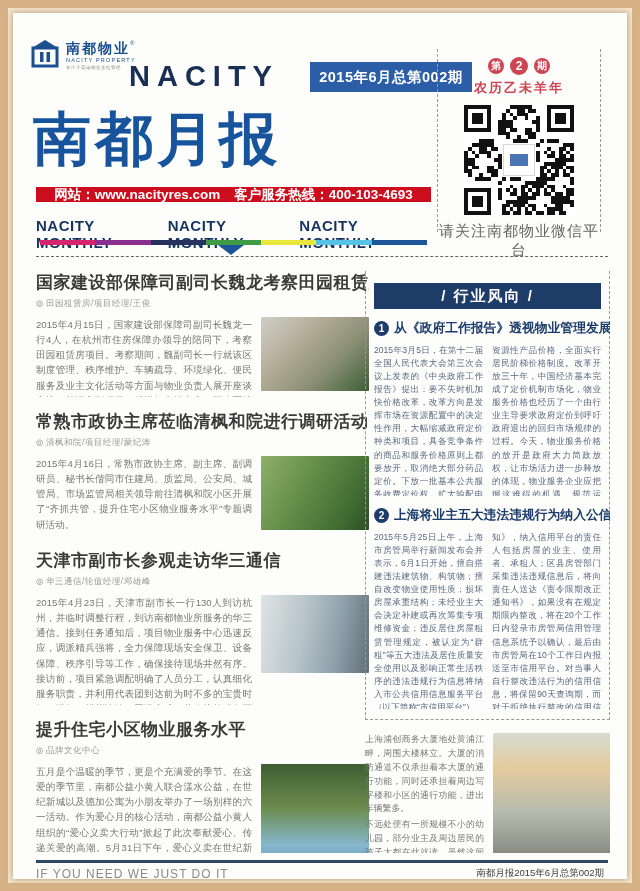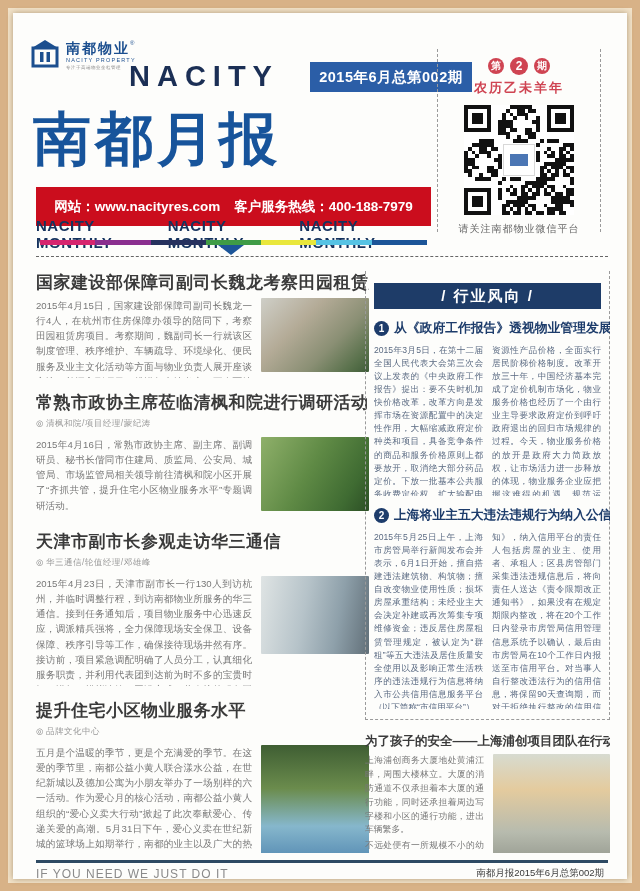--- a/index.html
+++ b/index.html
@@ -15,35 +15,35 @@
   .logo-cn { font-size:14px; font-weight:bold; color:#1c4f8f; letter-spacing:2px;text-align:center; }
   .logo-en { font-size:5.5px; color:#1c4f8f; letter-spacing:1.2px; margin-top:2px; }
   .logo-tag { font-size:4.5px; color:#8a8a8a; letter-spacing:.5px; margin-top:2px; }
   .reg { font-size:6px; color:#1c4f8f; vertical-align:top; }
 
   .nacity-word { position:absolute; left:116px; top:47px; font-size:29px; font-weight:bold; color:#1b2f55; letter-spacing:7px; }
   .issue-box { position:absolute; left:252px; top:49px; width:162px; height:30px; background:#2b5ea7; color:#fff; font-size:14.5px; font-weight:bold; text-align:center; line-height:30px; letter-spacing:.5px;margin-left:45px; }
 
   .main-title { position:absolute; left:20px; top:80px; width:400px; font-size:58px; font-weight:800; color:#17549b; letter-spacing:4px; line-height:1.02; white-space:nowrap;margin-top:16px; }
 
-  .contact-bar { position:absolute; left:23px; top:174px; width:395px; height:39px; background:#cb0d1d; color:#fff; display:flex; align-items:center; justify-content:center; gap:14px; font-size:13.5px; font-weight:bold; }
+  .contact-bar { position:absolute; left:23px; top:174px; width:395px; height:15px; background:#cb0d1d; color:#fff; display:flex; align-items:center; justify-content:center; gap:14px; font-size:13.5px; font-weight:bold; }
   .monthly-row { position:absolute; left:23px; top:204px; width:395px; display:flex; justify-content:space-between; color:#16335e; font-size:15px; font-weight:bold; letter-spacing:.5px; }
   .stripe { position:absolute; left:27px; top:227px; width:387px; height:5px; display:flex; }
   .stripe span { flex:1; height:100%; }
   .stripe-arrow { position:absolute; left:205px; top:232px; width:0; height:0; border-left:13px solid transparent; border-right:13px solid transparent; border-top:10px solid #1c5598; }
 
   
   .right-panel { position:absolute; left:424px; top:36px; width:164px; height:183px; border-left:1.5px dashed #9a9a9a; border-right:1.5px dashed #9a9a9a; text-align:center; }
   .issue-badges { margin-top:8px; display:flex; justify-content:center; align-items:center; gap:6px; }
   .badge { width:16px; height:16px; border-radius:50%; background:#cf4452; color:#fff; font-size:10px; font-weight:bold; line-height:16px; }
   .badge.mid { width:18px; height:18px; line-height:18px; font-size:12px; }
   .lunar { margin-top:4px; color:#cf4452; font-size:13px; font-weight:bold; letter-spacing:2px; }
   .qr { width:110px; height:110px; margin:8px auto 0; }
   .qr svg { width:110px; height:110px; display:block; }
-  .qr-caption { margin-top:7px; font-size:10px; color:#666; letter-spacing:1px; }
+  .qr-caption { margin-top:7px; font-size:15px; color:#666; letter-spacing:1px; }
 
   .dashed-sep { position:absolute; left:23px; top:243px; width:572px; border-top:1.5px dashed #666; }
 
   
   .col-left { position:absolute; left:23px; top:258px; width:333px; height:582px; overflow:hidden; }
   .col-right { position:absolute; left:352px; top:258px; width:245px; height:582px; overflow:hidden; }
 
   .art { margin-bottom:13px; }
   .art-title { font-size:17px; font-weight:bold; color:#3a3a3a; letter-spacing:.5px; margin-bottom:4px; white-space:nowrap; }
   .byline { font-size:8.5px; color:#9a9a9a; margin-bottom:7px; letter-spacing:.5px; }
@@ -102,21 +102,21 @@
       <div class="logo-tag">专注于高端物业全程管理</div>
     </div>
   </div>
 
   <div class="nacity-word">NACITY</div>
   <div class="issue-box">2015年6月总第002期</div>
   <div class="main-title">南都月报</div>
 
   <div class="contact-bar">
     <span>网站：www.nacityres.com</span>
-    <span>客户服务热线：400-188-7979</span>
+    <span>客户服务热线：400-103-4693</span>
   </div>
 
   <div class="monthly-row">
     <span>NACITY MONTHLY</span>
     <span>NACITY MONTHLY</span>
     <span>NACITY MONTHLY</span>
   </div>
   <div class="stripe">
       <span style="background: rgb(214, 37, 110);"></span>
       <span style="background: rgb(138, 47, 143);"></span>
@@ -418,20 +418,21 @@
     </div>
     <div class="qr-caption">请关注南都物业微信平台</div>
   </div>
 
   <div class="dashed-sep"></div>
 
   <div class="col-left">
 
     <div class="art">
       <div class="art-title">国家建设部保障司副司长魏龙考察田园租赁房</div>
+      <div class="byline"><span class="bdot">◎</span><span>田园租赁房/项目经理/王俊</span></div>
       <div class="art-body">
         <div class="art-text amax1">
           <p>2015年4月15日，国家建设部保障司副司长魏龙一行4人，在杭州市住房保障办领导的陪同下，考察田园租赁房项目。考察期间，魏副司长一行就该区制度管理、秩序维护、车辆疏导、环境绿化、便民服务及业主文化活动等方面与物业负责人展开座谈交流，并深入到项目一线进行实地考察，更全面地了解南都在田园租赁房项目上的创新成果。</p>
 
         </div>
         <div class="photo ph1"></div>
       </div>
     </div>
 
     <div class="art">
@@ -493,21 +494,20 @@
           <span>上海将业主五大违法违规行为纳入公信平台</span>
         </div>
         <div class="ind-cols">
           <div class="ind-col imax2">2015年5月25日上午，上海市房管局举行新闻发布会并表示，6月1日开始，擅自搭建违法建筑物、构筑物；擅自改变物业使用性质；损坏房屋承重结构；未经业主大会决定补建或再次筹集专项维修资金；违反居住房屋租赁管理规定，被认定为“群租”等五大违法及居住质量安全使用以及影响正常生活秩序的违法违规行为信息将纳入市公共信用信息服务平台（以下简称“市信用平台”），此项工作将于2015年6月1日起，在全市施行，并依法向社会提供查询。根据此次发布的《关于做好本市住宅物业使用管理信用信息管理工作有关问题的通</div>
           <div class="ind-col imax2">知》，纳入信用平台的责任人包括房屋的业主、使用者、承租人；区县房管部门采集违法违规信息后，将向责任人送达《责令限期改正通知书》，如果没有在规定期限内整改，将在20个工作日内登录市房管局信用管理信息系统予以确认，最后由市房管局在10个工作日内报送至市信用平台。对当事人自行整改违法行为的信用信息，将保留90天查询期，而对于拒绝执行整改的信用信息，需要保留5年查询期。市房管局透露，正研究将拒交物业费、擅自出租公租房等行为也纳入到市信用平台当中。</div>
         </div>
       </div>
     </div>
 
     <div class="art bottom-art">
-      <div class="art-title">为了孩子的安全——上海浦创项目团队在行动</div>
       <div class="art-body">
         <div class="art-text bmax">
           <p>上海浦创商务大厦地处黄浦江畔，周围大楼林立。大厦的消防通道不仅承担着本大厦的通行功能，同时还承担着周边写字楼和小区的通行功能，进出车辆繁多。</p>
           <p>不远处便有一所规模不小的幼儿园，部分业主及周边居民的孩子大都在此就读。虽然这间幼儿园并不属于物业管辖范围，但每到早晚高峰时间，孩子们穿梭在车流密集的交通路口，浦创大厦团队决定主动承担起这份安全的职责。因此，每到幼儿园上下学时段，都能看见南都的秩序维护员们的身影，指挥车辆避让，引导孩子安全通行。</p>
 
         </div>
         <div class="photo ph5"></div>
       </div>
     </div>
 

